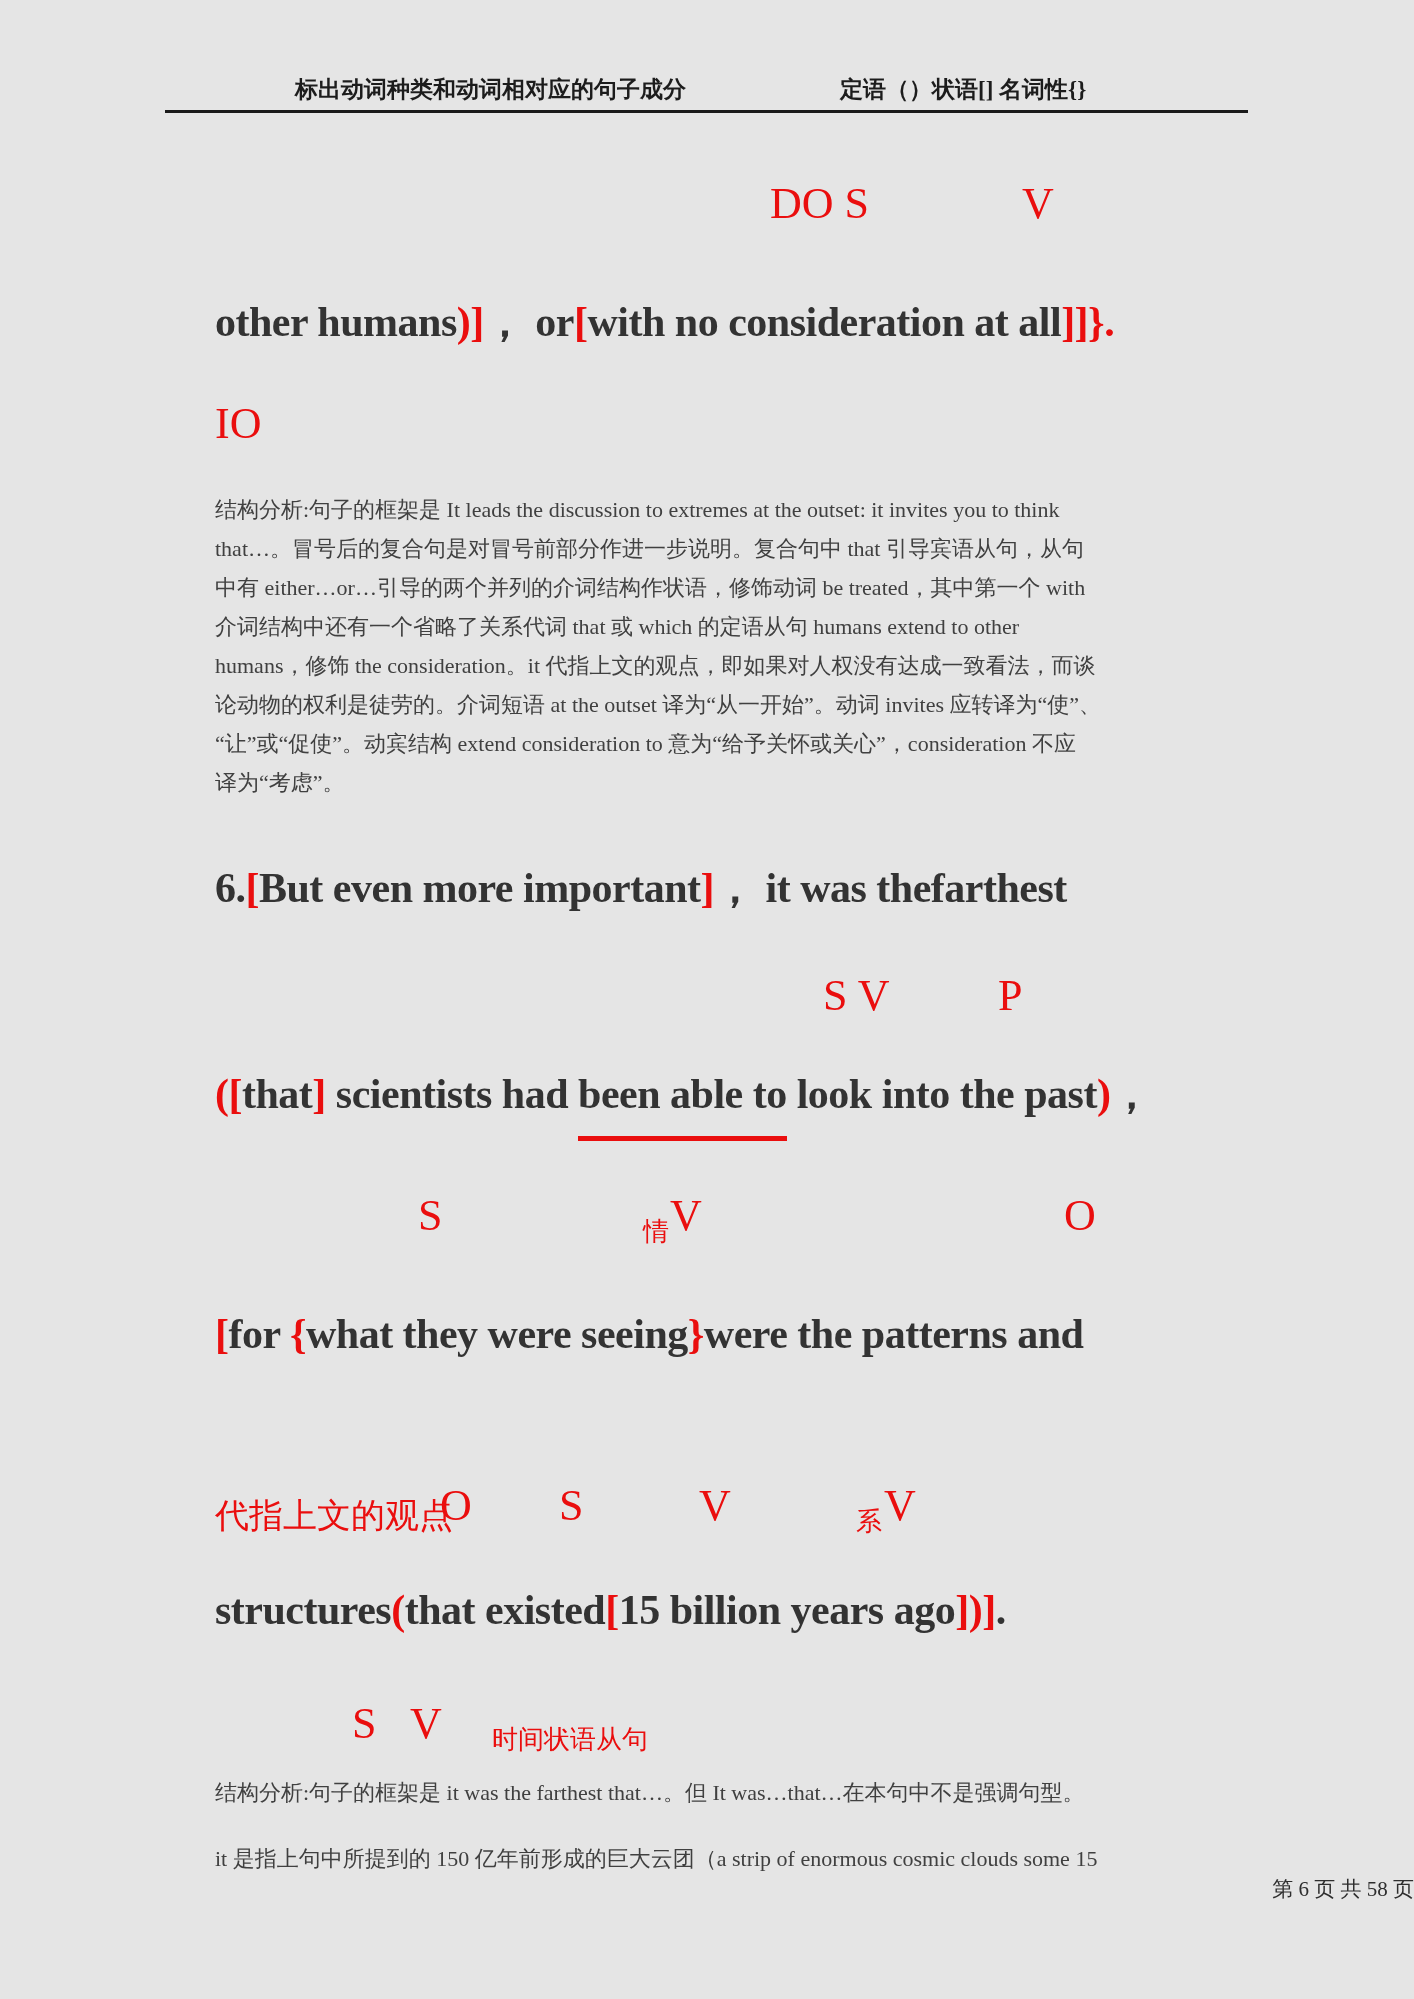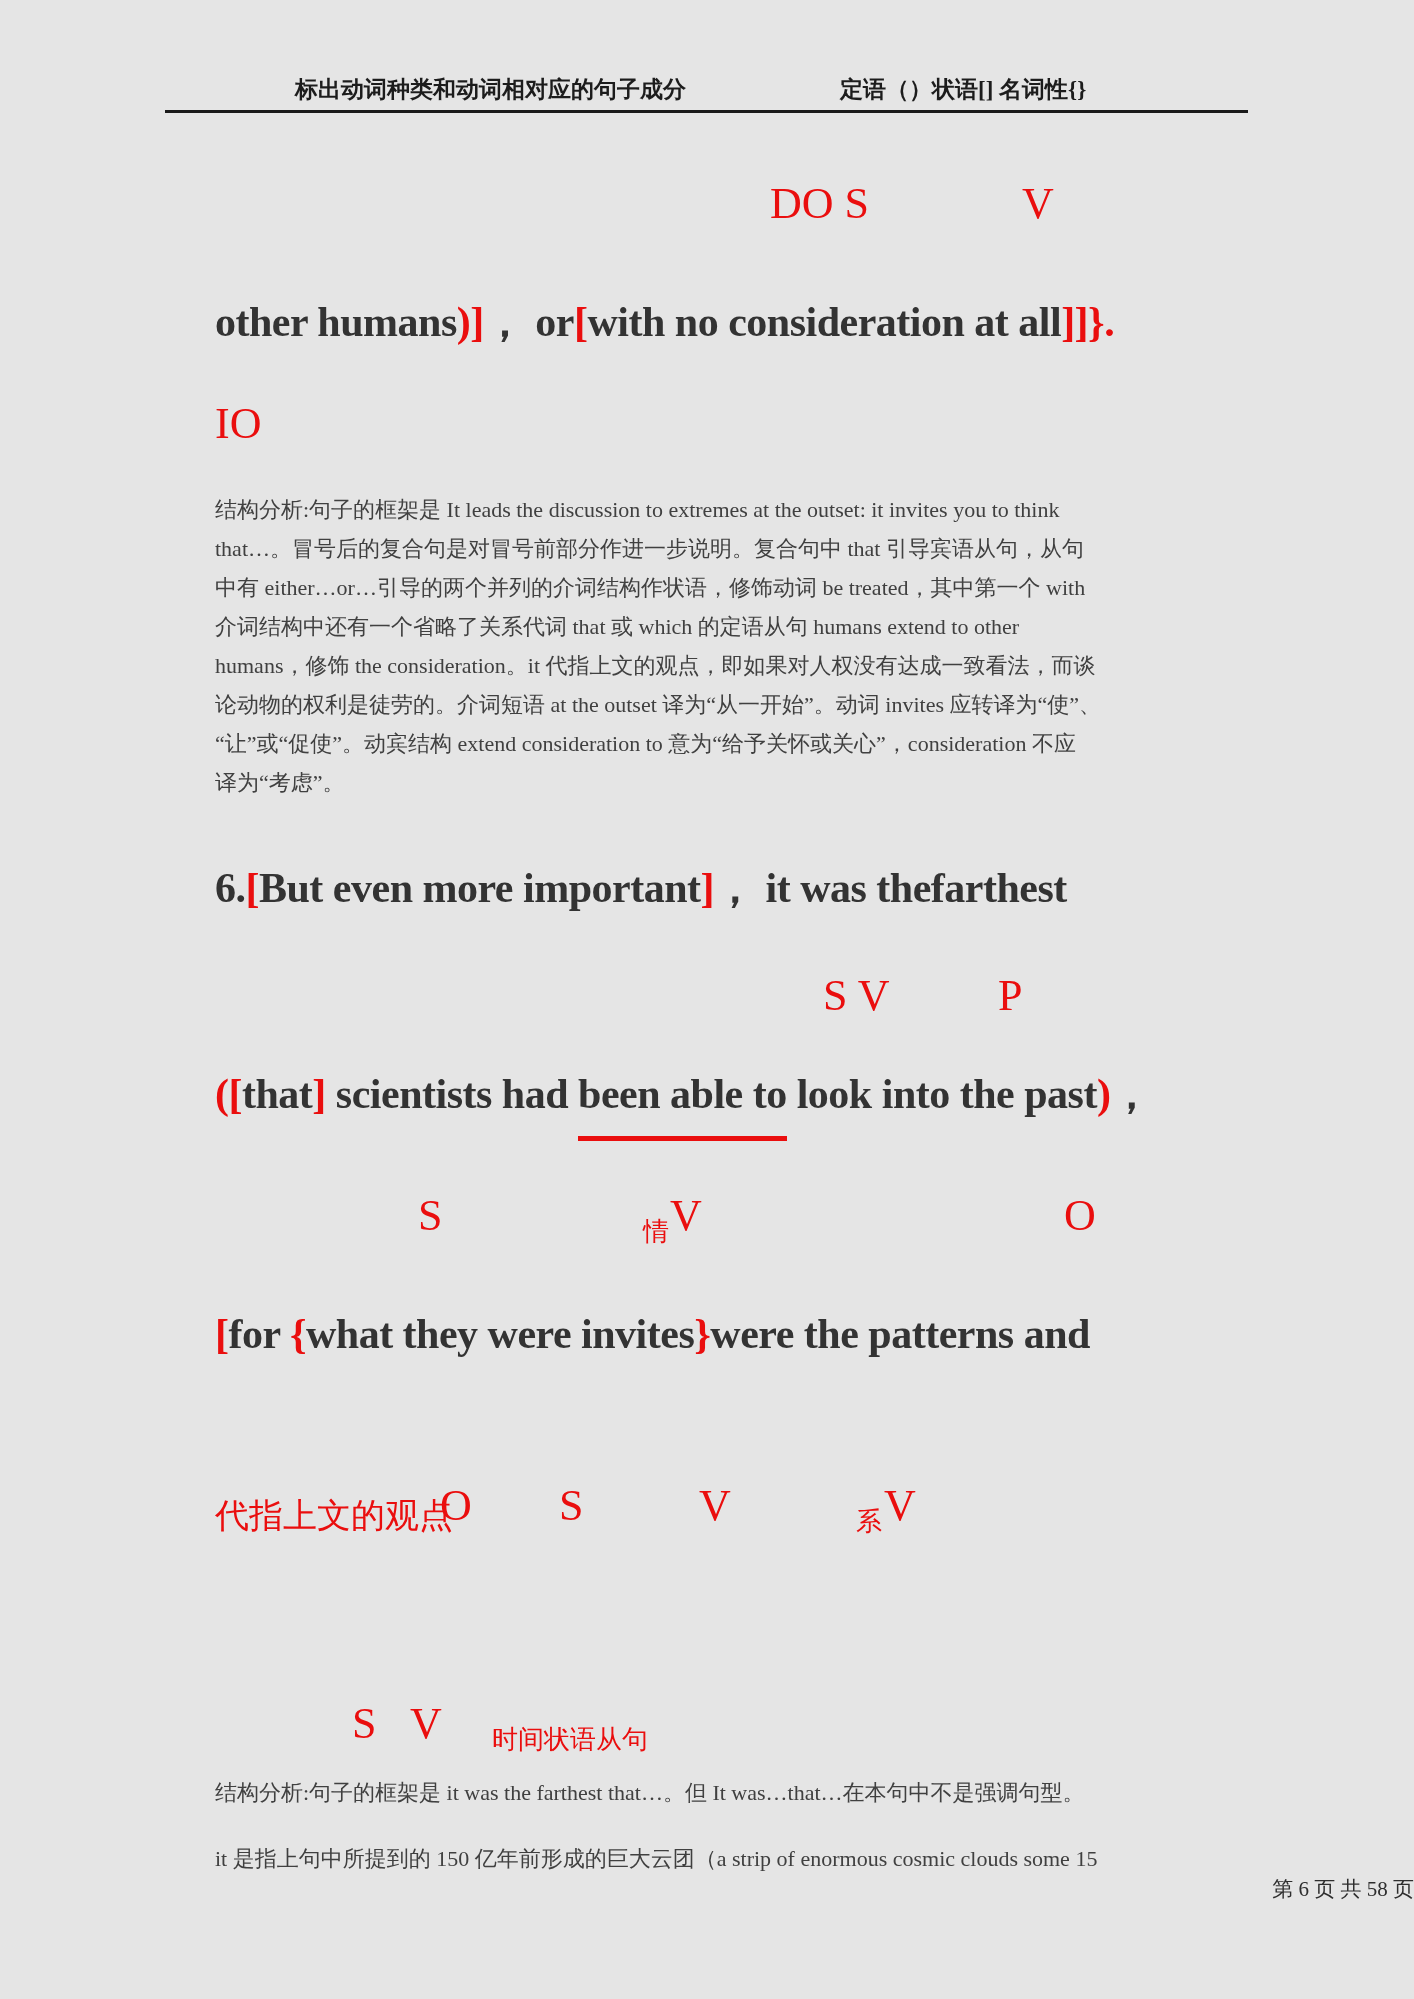--- a/index.html
+++ b/index.html
@@ -75,32 +75,35 @@
   </div>
 
   <div class="ann-row" style="top:1192px">
     <span class="ann" style="left:418px">S</span>
     <span class="ann cn26" style="left:643px; top:16px">情</span>
     <span class="ann" style="left:670px">V</span>
     <span class="ann" style="left:1064px">O</span>
   </div>
 
   <div class="sent" style="top:1308px">
-    <span class="r">[</span><span>for </span><span class="r">{</span><span>what they were invites</span><span class="r">}</span><span>were the patterns and</span>
+    <span class="r">[</span><span>for </span><span class="r">{</span><span>what they were seeing</span><span class="r">}</span><span>were the patterns and</span>
   </div>
 
   <div class="ann-row" style="top:1482px">
     <span class="ann cn34" style="left:215px; top:10px">代指上文的观点</span>
     <span class="ann" style="left:440px">O</span>
     <span class="ann" style="left:559px">S</span>
     <span class="ann" style="left:699px">V</span>
     <span class="ann cn26" style="left:856px; top:16px">系</span>
     <span class="ann" style="left:884px">V</span>
   </div>
 
+  <div class="sent" style="top:1584px">
+    <span>structures</span><span class="r">(</span><span>that existed</span><span class="r">[</span><span>15 billion years ago</span><span class="r">])]</span><span>.</span>
+  </div>
 
   <div class="ann-row" style="top:1700px">
     <span class="ann" style="left:352px">S</span>
     <span class="ann" style="left:410px">V</span>
     <span class="ann cn26" style="left:492px; top:16px">时间状语从句</span>
   </div>
 
   <div class="para para2" style="top:1760px">
     <div class="ln">结构分析:句子的框架是 it was the farthest that…。但 It was…that…在本句中不是强调句型。</div>
     <div class="ln">it 是指上句中所提到的 150 亿年前形成的巨大云团（a strip of enormous cosmic clouds some 15</div>

